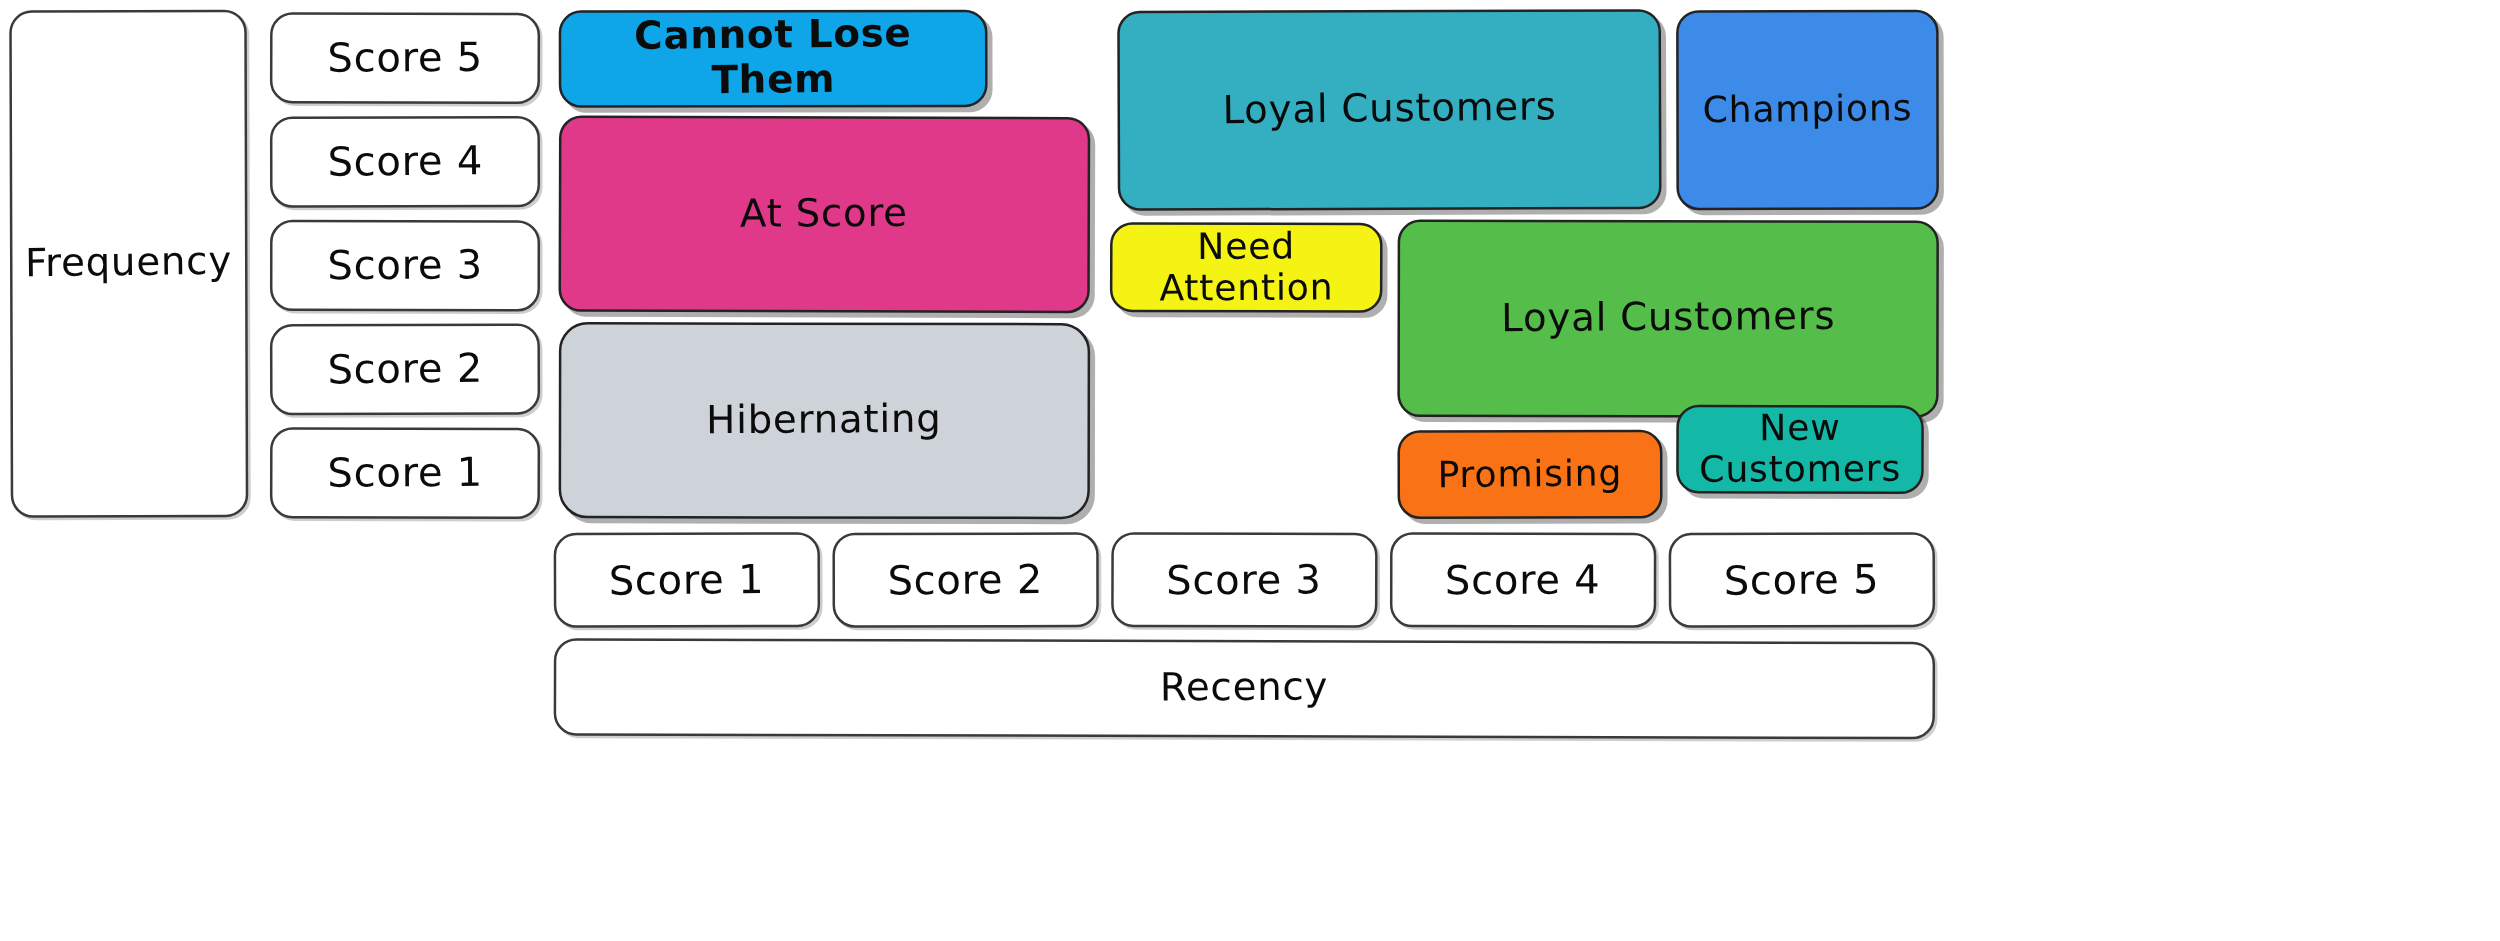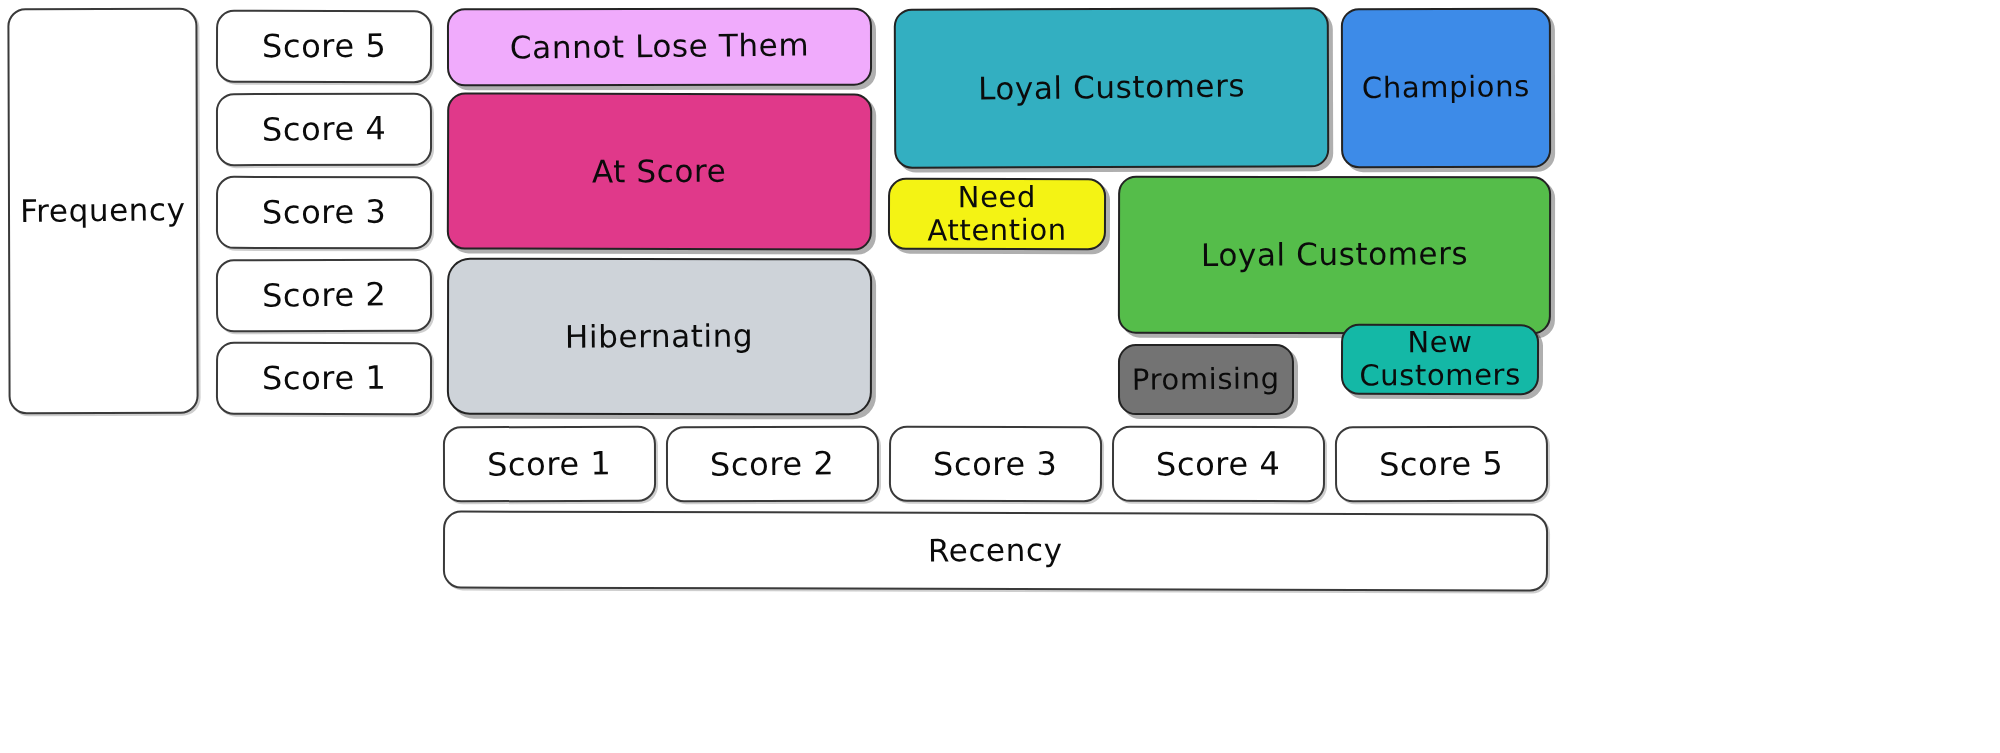--- a/index.html
+++ b/index.html
@@ -86,21 +86,21 @@
   <div class="box axis-box w4" style="left:216px; top:176px; width:216px; height:73px;">
     <span class="lbl">Score 3</span>
   </div>
   <div class="box axis-box w1" style="left:216px; top:259px; width:216px; height:73px;">
     <span class="lbl">Score 2</span>
   </div>
   <div class="box axis-box w2" style="left:216px; top:342px; width:216px; height:73px;">
     <span class="lbl">Score 1</span>
   </div>
 
-  <div class="box seg w3" style="left:447px; top:8px; width:425px; height:78px; background:#f0abfc;">
+  <div class="box seg w3" style="left:447px; top:8px; width:343px; height:78px; background:#0ea5e9;font-weight:bold;">
     <span class="lbl">Cannot Lose Them</span>
   </div>
 
   <div class="box seg w2" style="left:447px; top:93px; width:425px; height:157px; background:#e0398a;">
     <span class="lbl">At Score</span>
   </div>
 
   <div class="box seg w4" style="left:447px; top:258px; width:425px; height:157px; background:#ced3d9;border-radius:23px;">
     <span class="lbl">Hibernating</span>
   </div>
@@ -115,21 +115,21 @@
 
   <div class="box seg small w2" style="left:888px; top:178px; width:218px; height:72px; background:#f4f314;">
     <span class="lbl">Need Attention</span>
   </div>
 
   <div class="box seg w4" style="left:1118px; top:176px; width:433px; height:158px; background:#55bd4a;">
     <span class="lbl">Loyal Customers</span>
   </div>
 
 
-  <div class="box seg small w3" style="left:1118px; top:344px; width:176px; height:71px; background:#737373;">
+  <div class="box seg small w3" style="left:1118px; top:344px; width:212px; height:71px; background:#f97316;">
     <span class="lbl">Promising</span>
   </div>
 
   <div class="box seg small w2" style="left:1341px; top:324px; width:198px; height:71px; background:#14b8a6;">
     <span class="lbl">New Customers</span>
   </div>
 
   <div class="box axis-box w1" style="left:443px; top:426px; width:213px; height:76px;">
     <span class="lbl">Score 1</span>
   </div>

